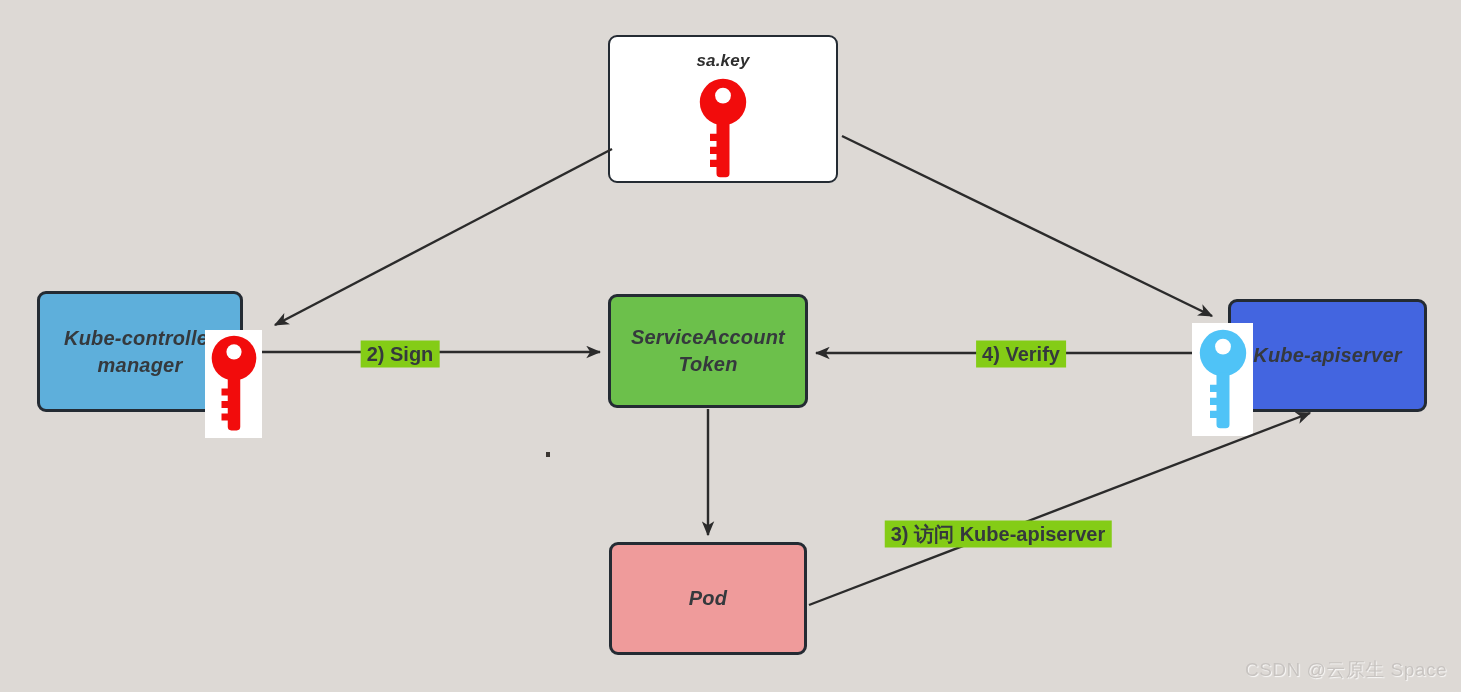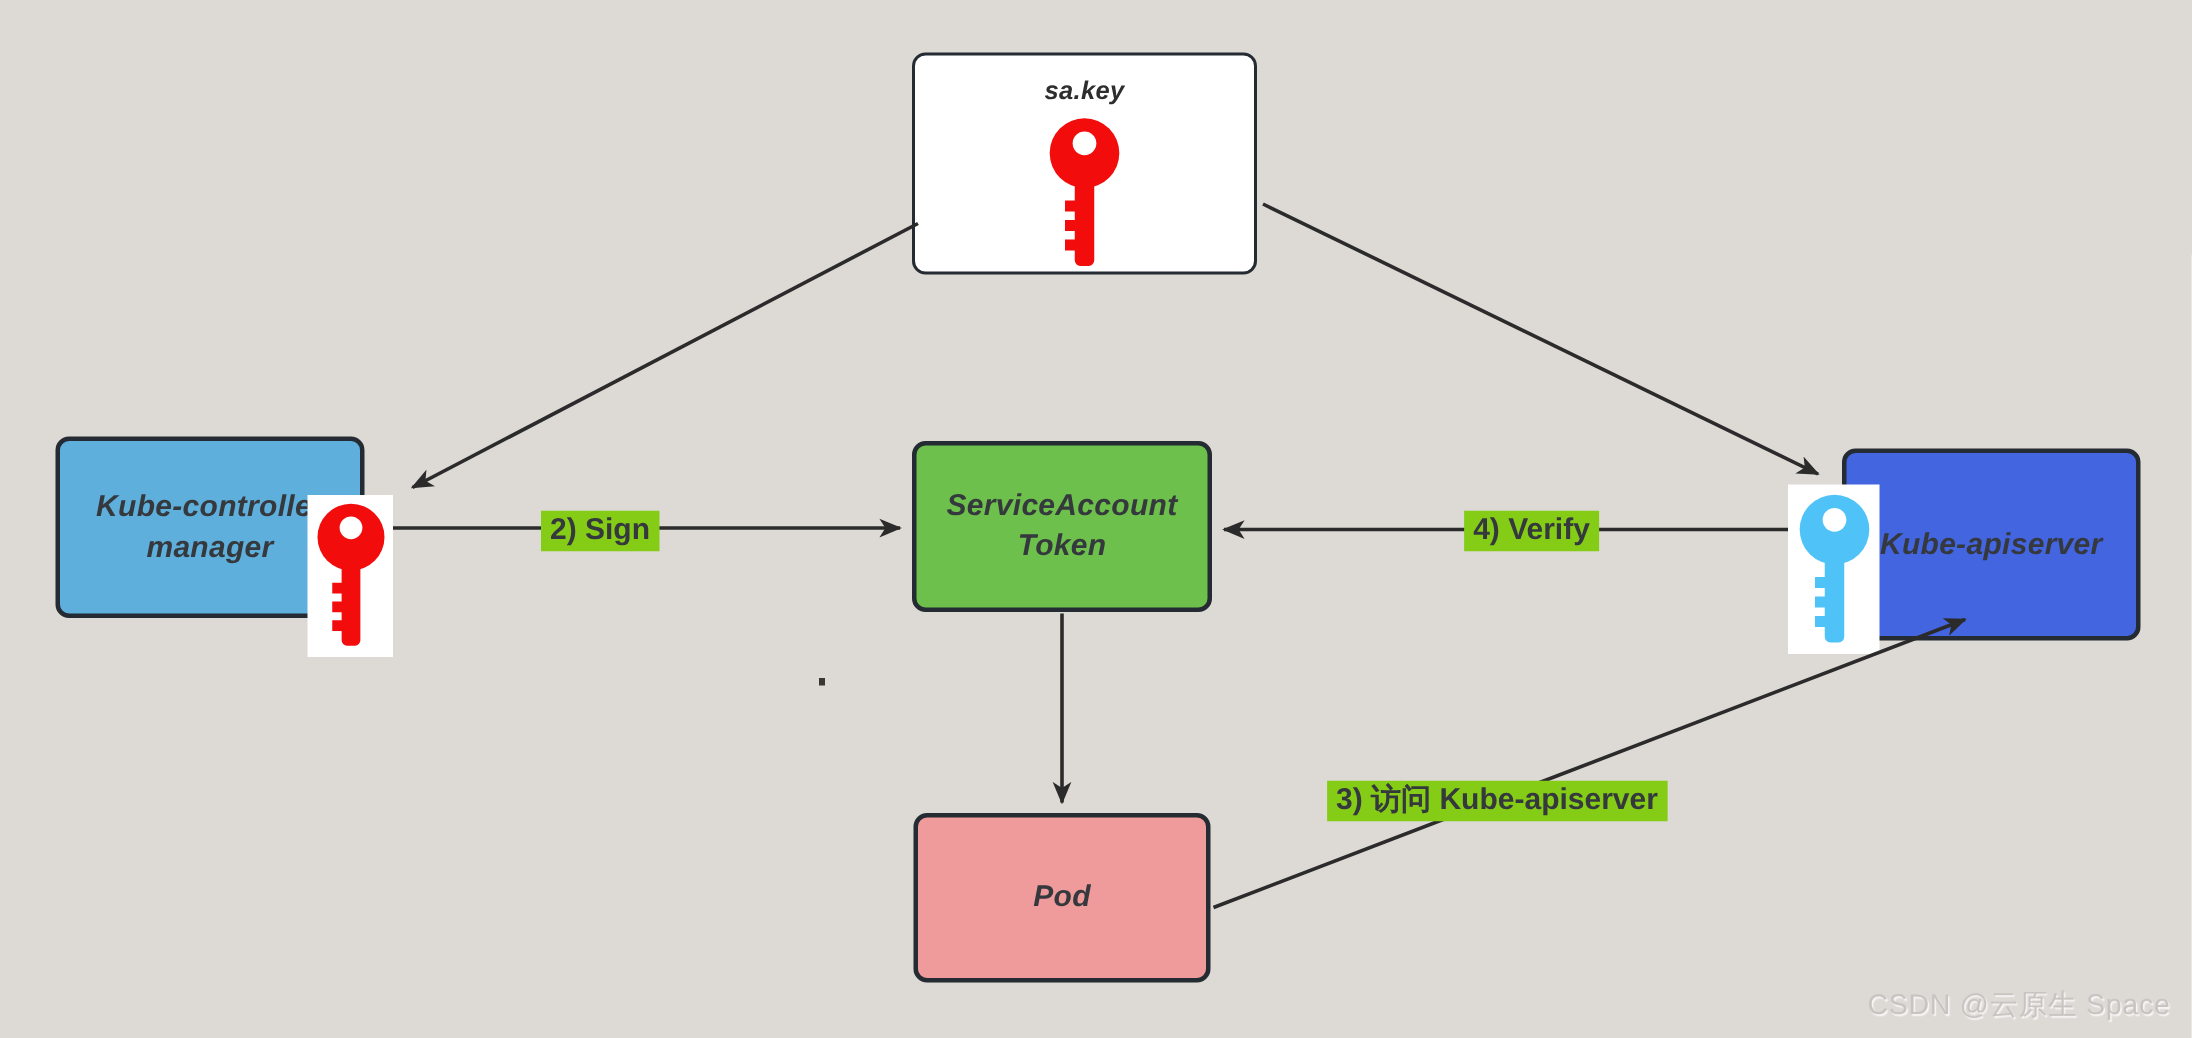--- a/index.html
+++ b/index.html
@@ -39,21 +39,21 @@
     text-align: center;
     line-height: 1.35;
     z-index: 1;
     letter-spacing: 0.2px;
   }
   .node-topbox     { left: 608px;  top: 35px;  width: 230px; height: 148px; background: #FFFFFF;
                      flex-direction: row; align-items: flex-end; justify-content: space-evenly;
                      padding-top: 8px; border-width: 2.5px; }
   .node-controller { left: 37px;   top: 291px; width: 206px; height: 121px; background: var(--controller-fill); }
   .node-token      { left: 608px;  top: 294px; width: 200px; height: 114px; background: var(--token-fill); }
-  .node-apiserver  { left: 1228px; top: 299px; width: 199px; height: 128px; background: var(--apiserver-fill); }
+  .node-apiserver  { left: 1228px; top: 299px; width: 199px; height: 113px; background: var(--apiserver-fill); }
   .node-pod        { left: 609px;  top: 542px; width: 198px; height: 113px; background: var(--pod-fill); }
 
   .key-col { display: flex; flex-direction: column; align-items: center; gap: 4px; }
   .key-col .key-label { font-size: 17px; font-weight: 600; font-style: italic; color: #2E2E2E; }
 
   .key-panel {
     position: absolute;
     background: #FFFFFF;
     display: flex;
     align-items: center;

